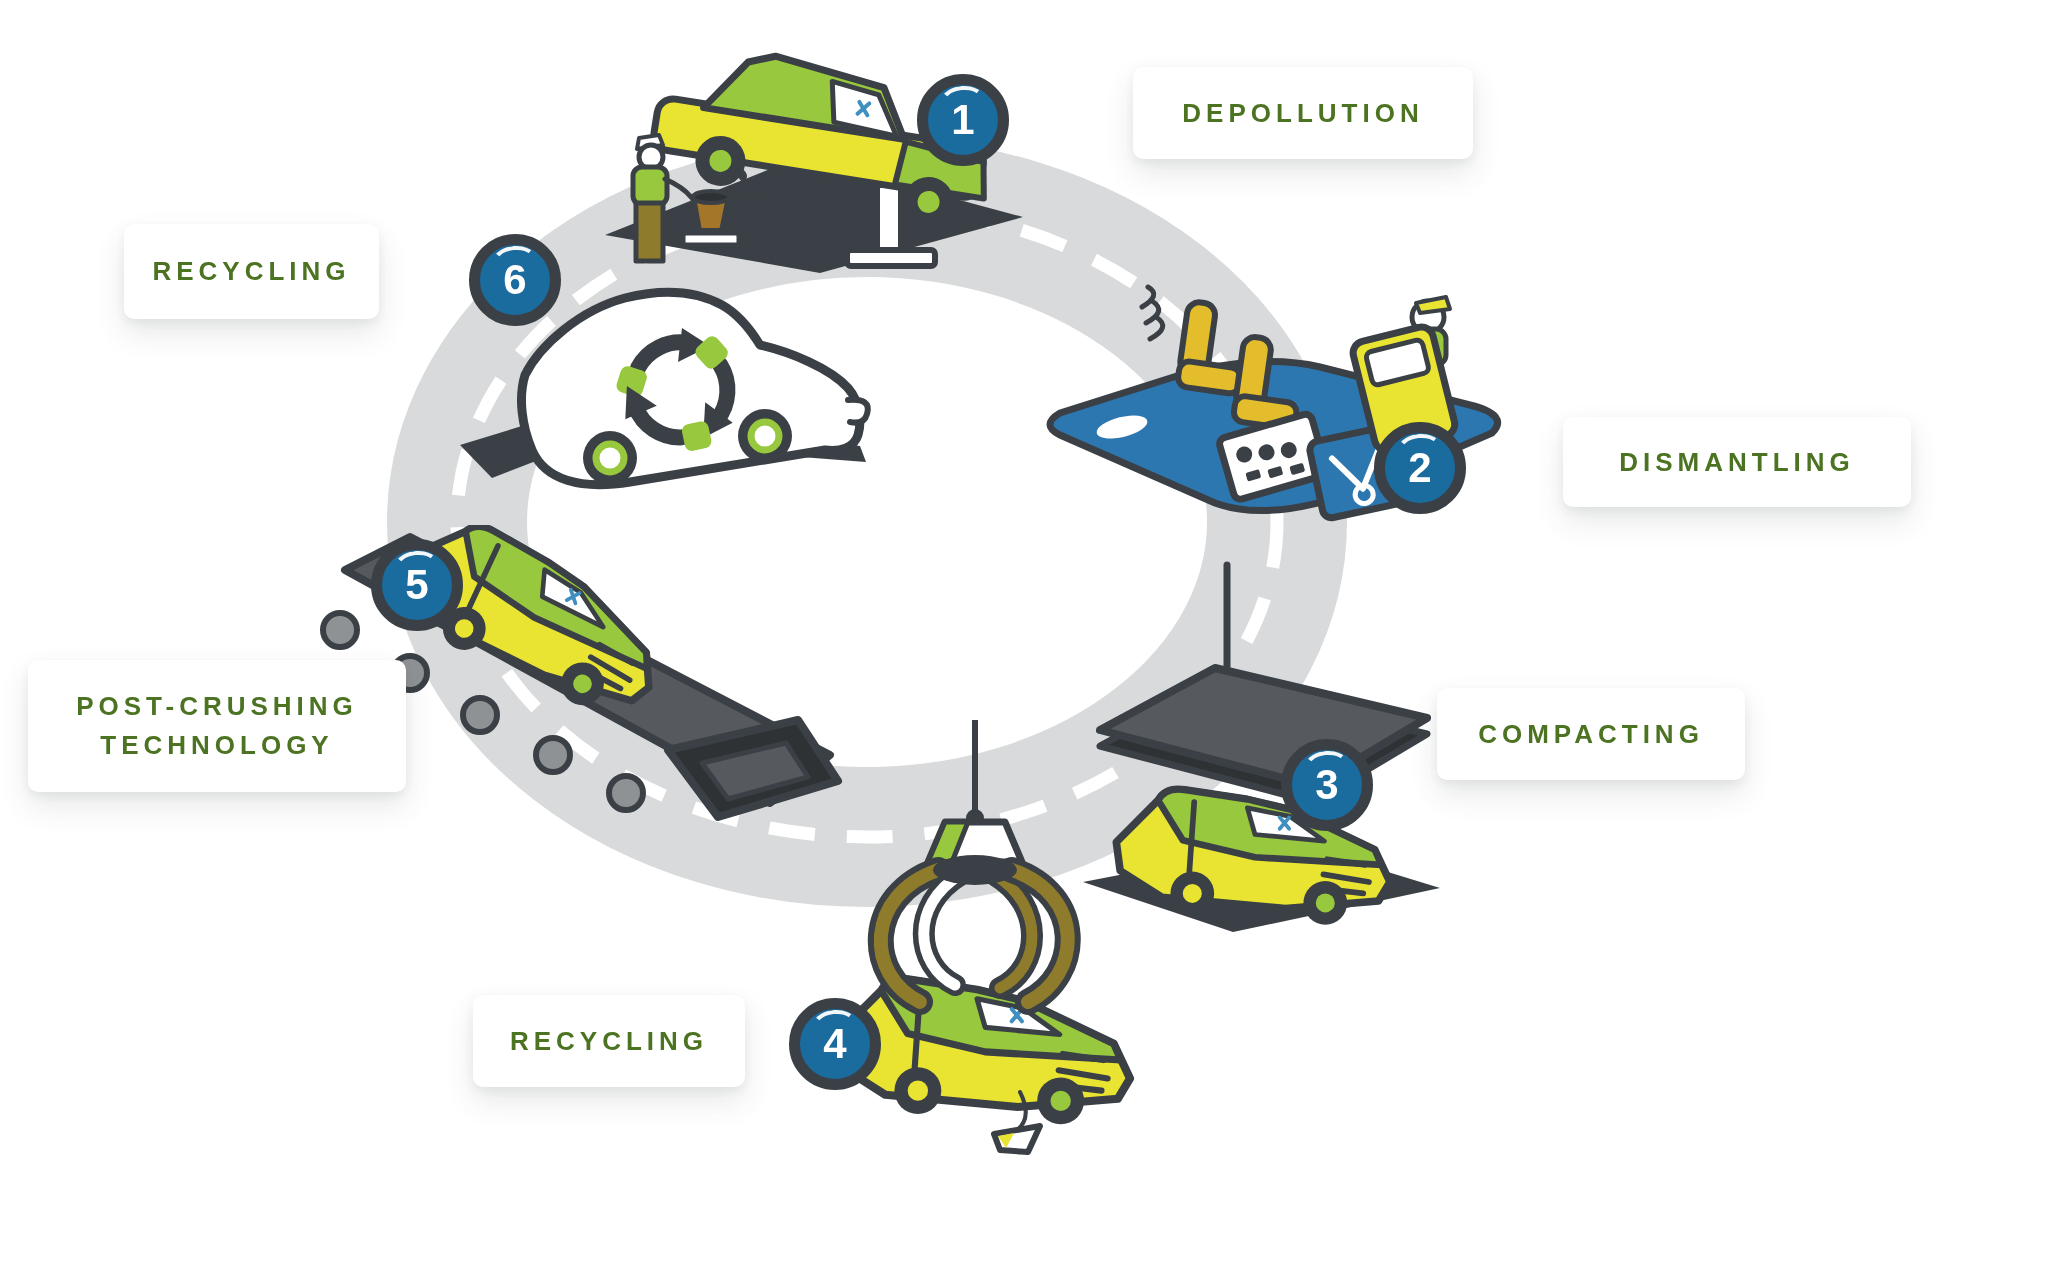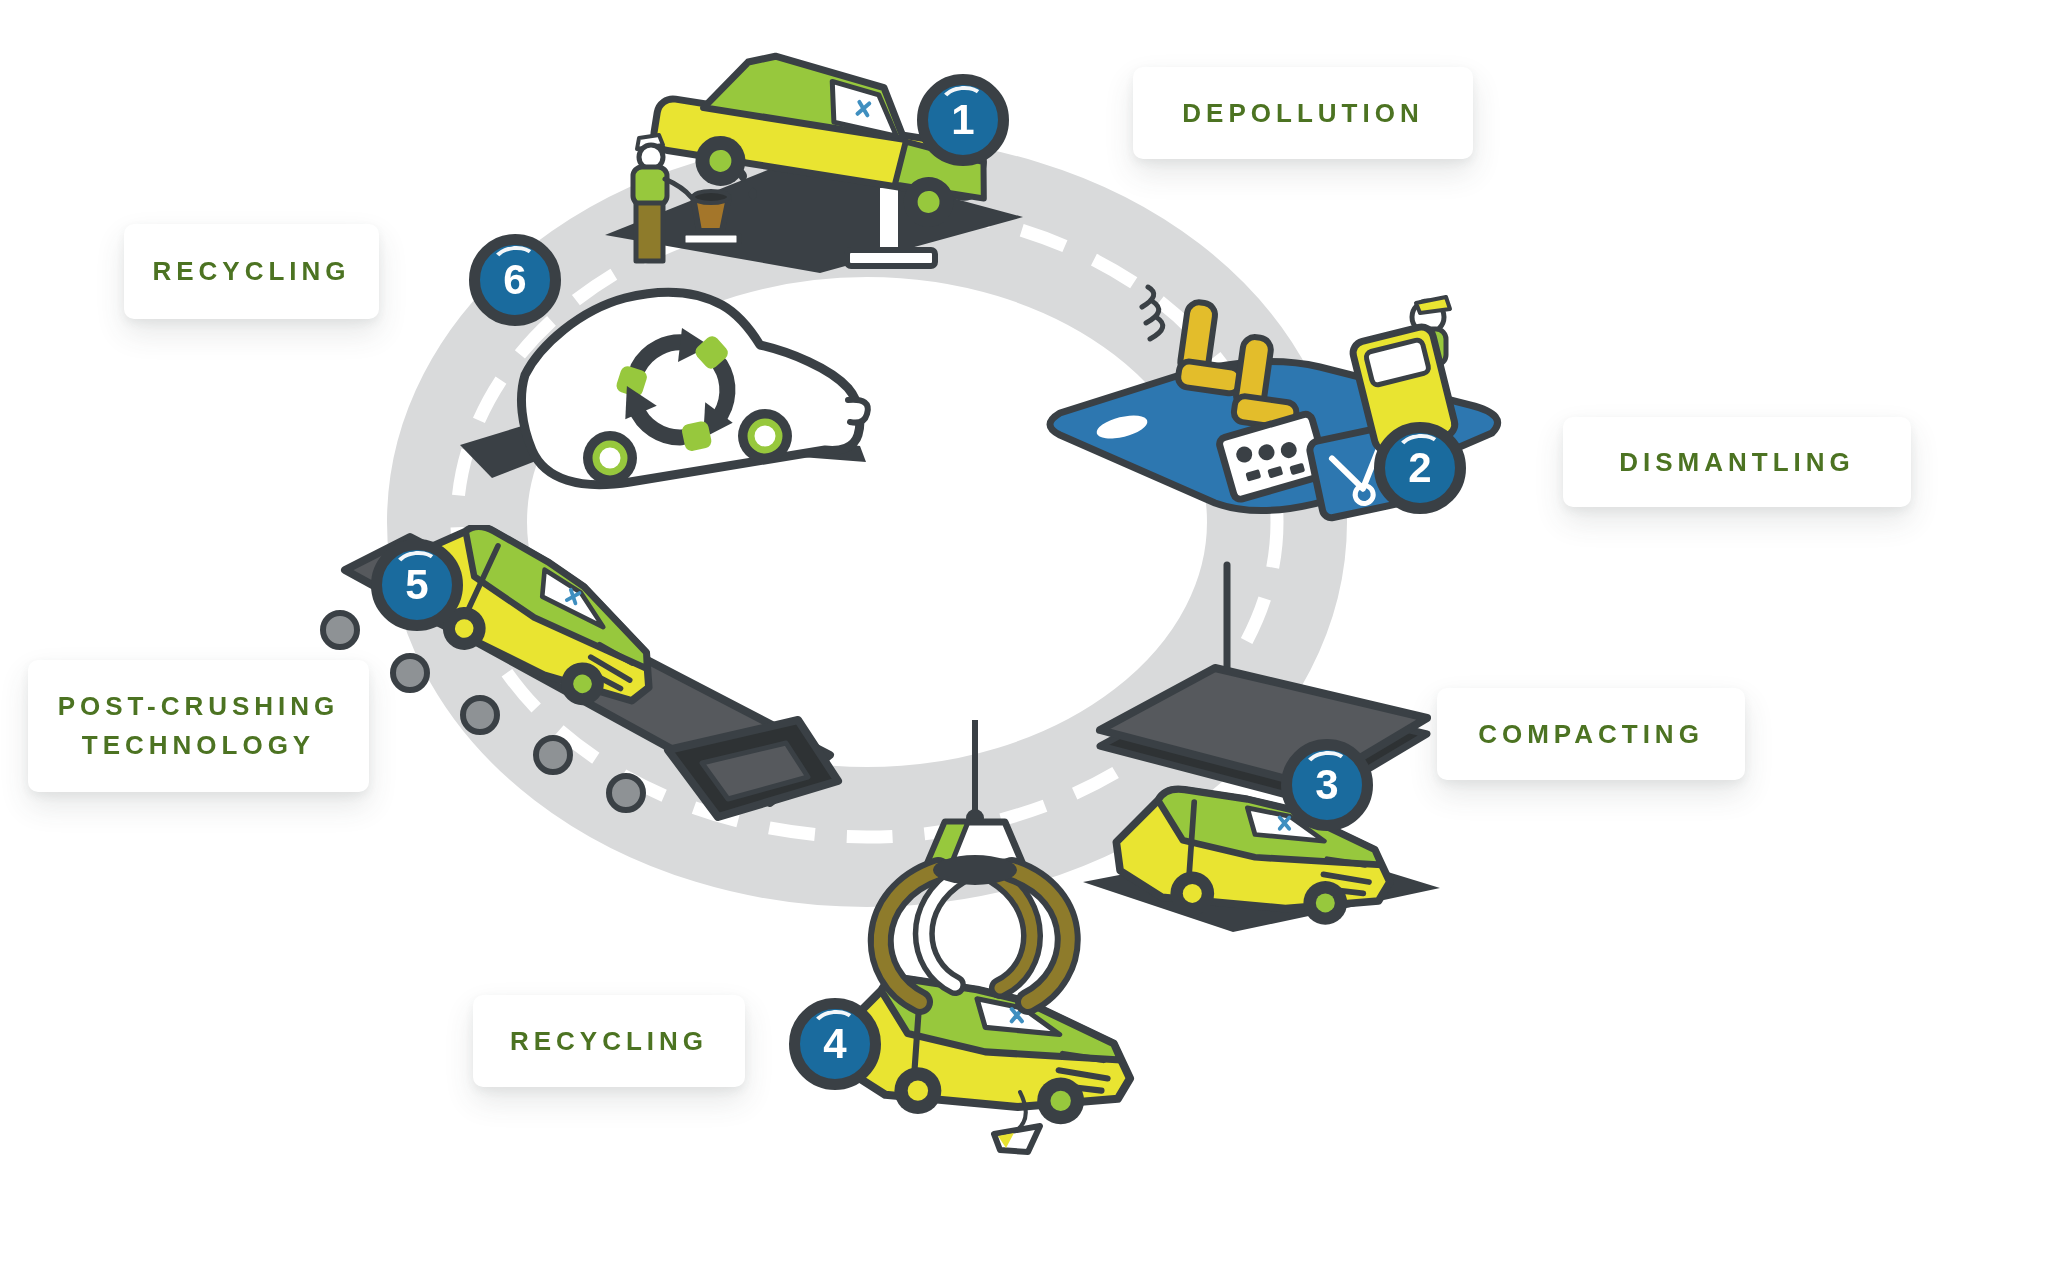--- a/index.html
+++ b/index.html
@@ -236,20 +236,20 @@
     </div>
   <div class="card" style="left:1563px;top:417px;width:348px;height:90px">
       <span>DISMANTLING</span>
     </div>
   <div class="card" style="left:1437px;top:688px;width:308px;height:92px">
       <span>COMPACTING</span>
     </div>
   <div class="card" style="left:473px;top:995px;width:272px;height:92px">
       <span>RECYCLING</span>
     </div>
-  <div class="card" style="left:28px;top:660px;width:341px;height:132px">
+  <div class="card" style="left:28px;top:660px;width:378px;height:132px">
       <span>POST-CRUSHING TECHNOLOGY</span>
     </div>
   <div class="card" style="left:124px;top:224px;width:255px;height:95px">
       <span>RECYCLING</span>
     </div>
 
 </div>
 
 </body></html>

